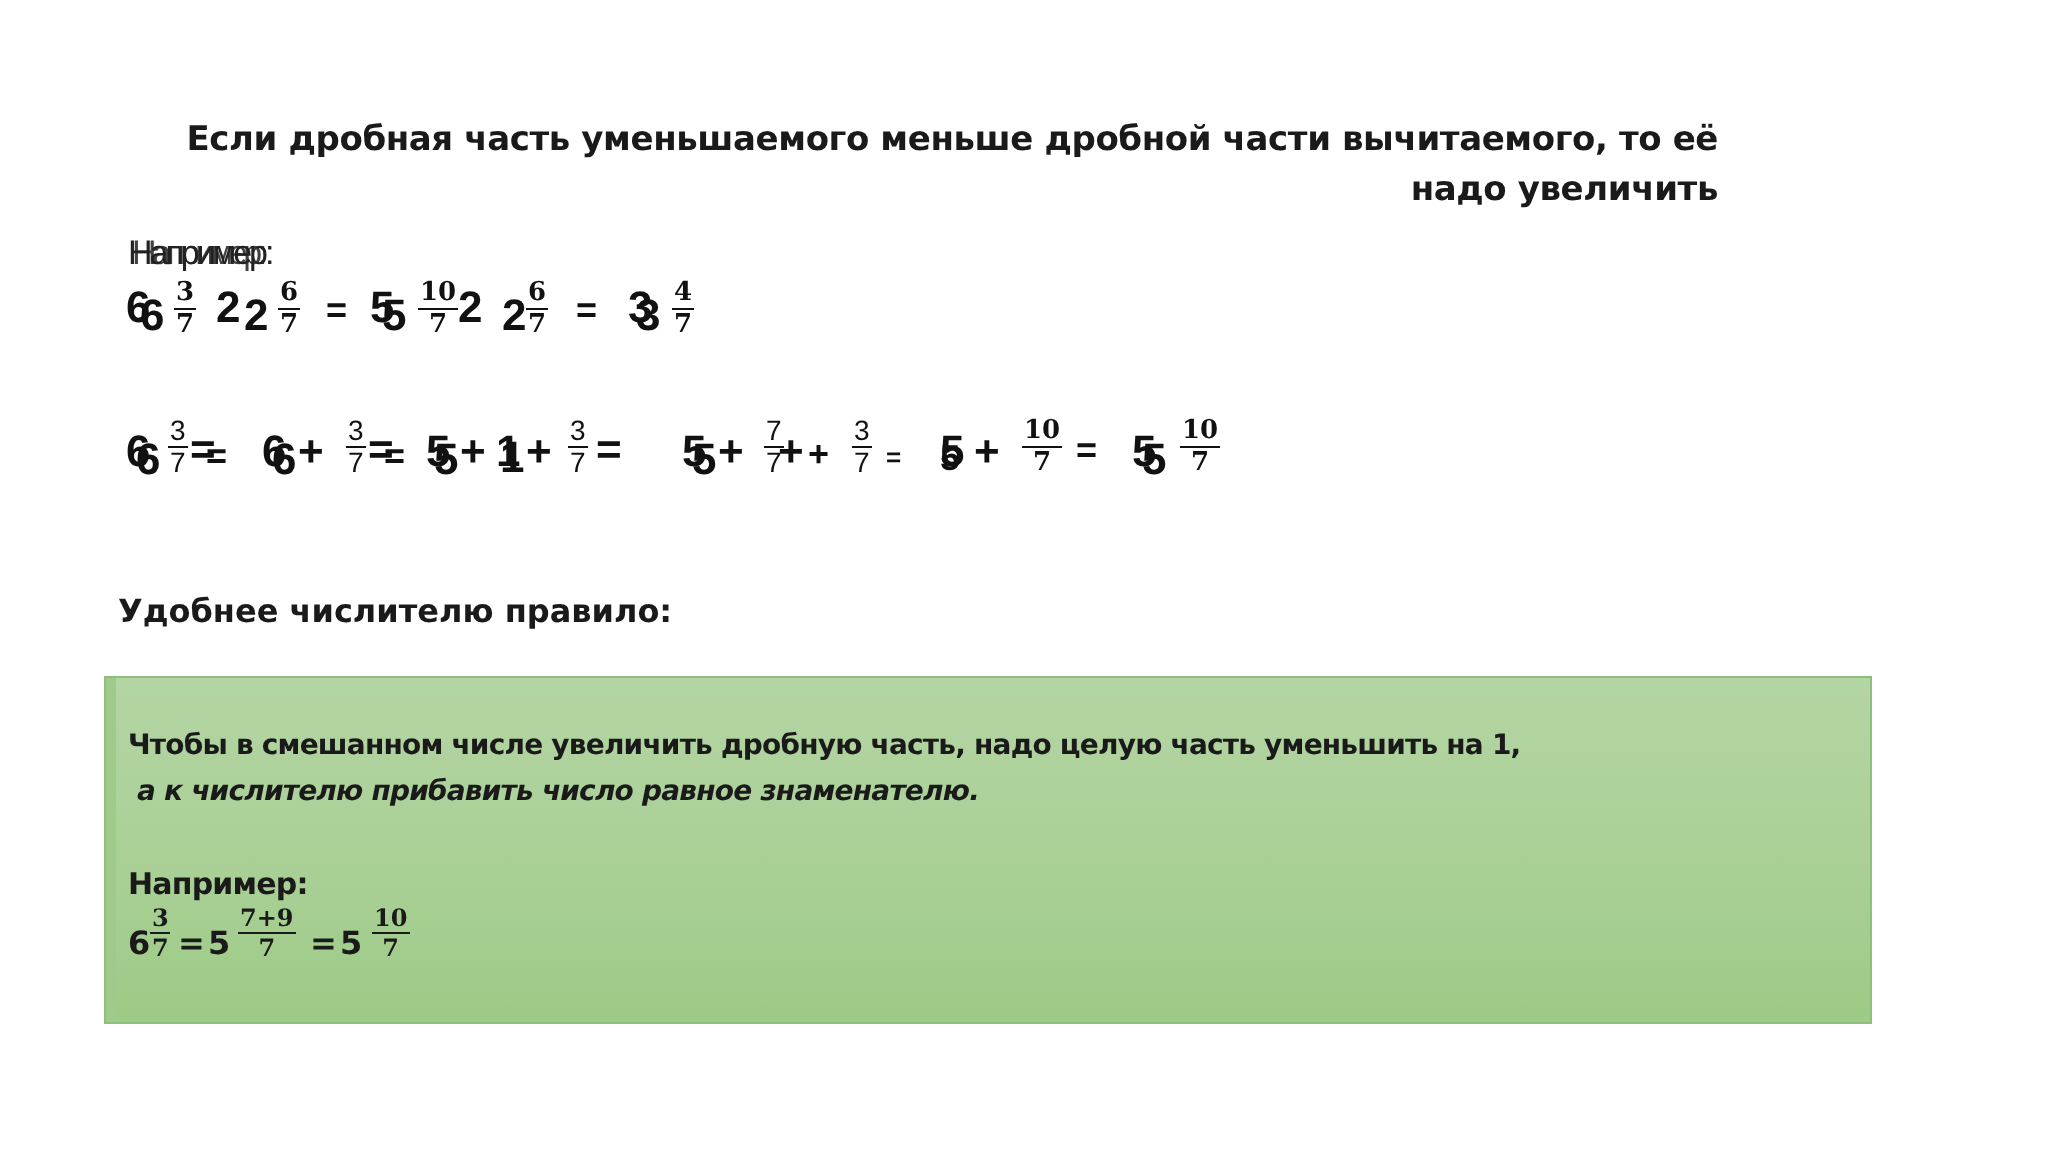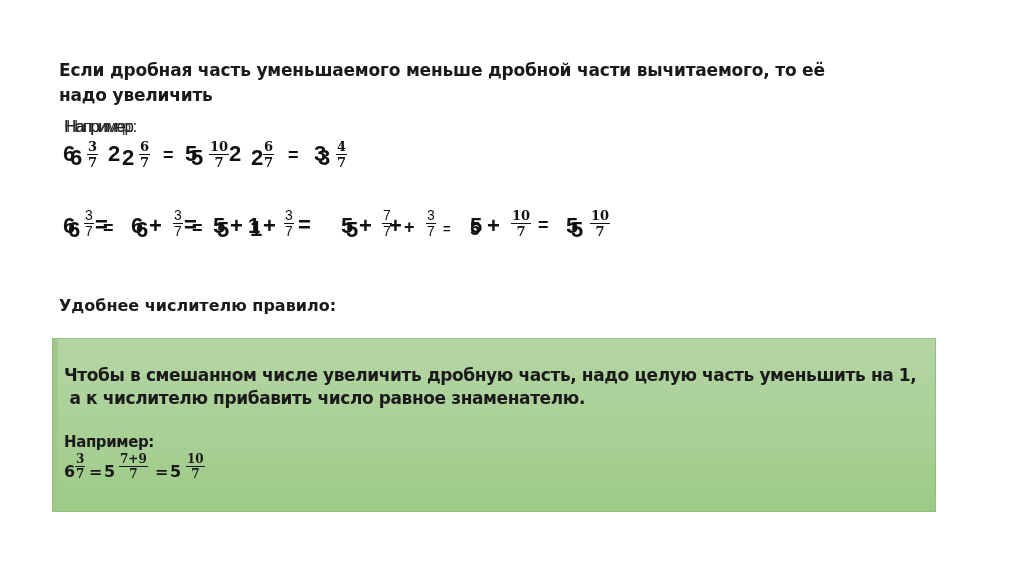--- a/index.html
+++ b/index.html
@@ -1,35 +1,35 @@
 <!DOCTYPE html>
 <html><head>
 <meta charset="utf-8">
 <style>
   html, body { margin:0; padding:0; }
   body { width:1024px; height:576px; background:#ffffff; position:relative; overflow:hidden;
          font-family:"Liberation Sans", sans-serif; color:#111; }
-  .abs { position:absolute; }
+  .abs { position:absolute;text-align:right; }
   .heading { left:59px; top:58px; width:800px; font-family:"DejaVu Sans", sans-serif; font-weight:bold;
              font-size:17px; line-height:25px; color:#1a1a1a; letter-spacing:-0.2px; }
   .ex-label { font-size:17px; color:#222; letter-spacing:-1.5px; }
   .ex-label.ghost { letter-spacing:-2.2px; }
   .num { font-family:"DejaVu Serif", serif; font-weight:bold; font-size:22px; color:#111; }
   .num.sans { font-family:"Liberation Sans", sans-serif; font-weight:bold; font-size:22px; }
   .frac { position:absolute; display:inline-flex; flex-direction:column; align-items:center;
           font-family:"DejaVu Serif", serif; font-weight:bold; font-size:13px; line-height:15px; color:#111; }
   .frac .n { padding:0 1px; border-bottom:1.3px solid #111; }
   .frac .d { }
   .frac.sans { font-family:"Liberation Sans", sans-serif; font-weight:normal; font-size:14px; }
   .subhead { left:59px; top:296px; font-family:"DejaVu Sans", sans-serif; font-weight:bold; font-size:16px; color:#1a1a1a; }
   .rule-box { left:52px; top:338px; width:884px; height:174px;
               background:linear-gradient(to bottom, #b4d5a4 0%, #a8cf94 60%, #9ccb86 100%);
               border:1px solid #8fbf7c; box-sizing:border-box; }
   .rule-box .edge { position:absolute; left:0; top:0; width:5px; height:100%; background:#9fca8c; }
-  .rule-text { left:64px; font-family:"DejaVu Sans", sans-serif; font-weight:bold; font-size:17px; color:#1a1a1a;
+  .rule-text { left:64px; font-family:"DejaVu Sans", sans-serif; font-weight:bold; font-size:14px; color:#1a1a1a;
                letter-spacing:-0.4px; }
   .box-num { font-family:"DejaVu Sans", sans-serif; font-weight:bold; font-size:16px; color:#1a1a1a; }
   .box-frac { position:absolute; display:inline-flex; flex-direction:column; align-items:center;
               font-family:"DejaVu Serif", serif; font-weight:bold; font-size:12px; line-height:14px; color:#1a1a1a; }
   .box-frac .n { border-bottom:1.3px solid #1a1a1a; padding:0 1px; }
 </style>
 </head>
 <body>
 
 <div class="abs heading">Если дробная часть уменьшаемого меньше дробной части вычитаемого, то её надо увеличить</div>
@@ -140,21 +140,21 @@
       <span class="d">7</span>
     </span>
 </div>
 
 <div class="abs subhead">Удобнее числителю правило:</div>
 
 <div class="abs rule-box">
   <div class="edge"></div>
 </div>
 <div class="abs rule-text" style="top:365px;">Чтобы в смешанном числе увеличить дробную часть, надо целую часть уменьшить на 1,</div>
-<div class="abs rule-text" style="top:388px;white-space:pre;"> а к числителю прибавить число равное знаменателю.</div>
+<div class="abs rule-text" style="top:388px;white-space:pre;font-style:italic;"> а к числителю прибавить число равное знаменателю.</div>
 <div class="abs rule-text" style="top:433px;font-size:15px;">Например:</div>
 
 <div>
   <span class="abs box-num" style="left:64px;top:462px;">6</span>
   <span class="box-frac" style="left:75px;top:452px;">
       <span class="n">3</span>
       <span class="d">7</span>
     </span>
   <span class="abs box-num" style="left:89px;top:462px;">=</span>
   <span class="abs box-num" style="left:104px;top:462px;">5</span>

